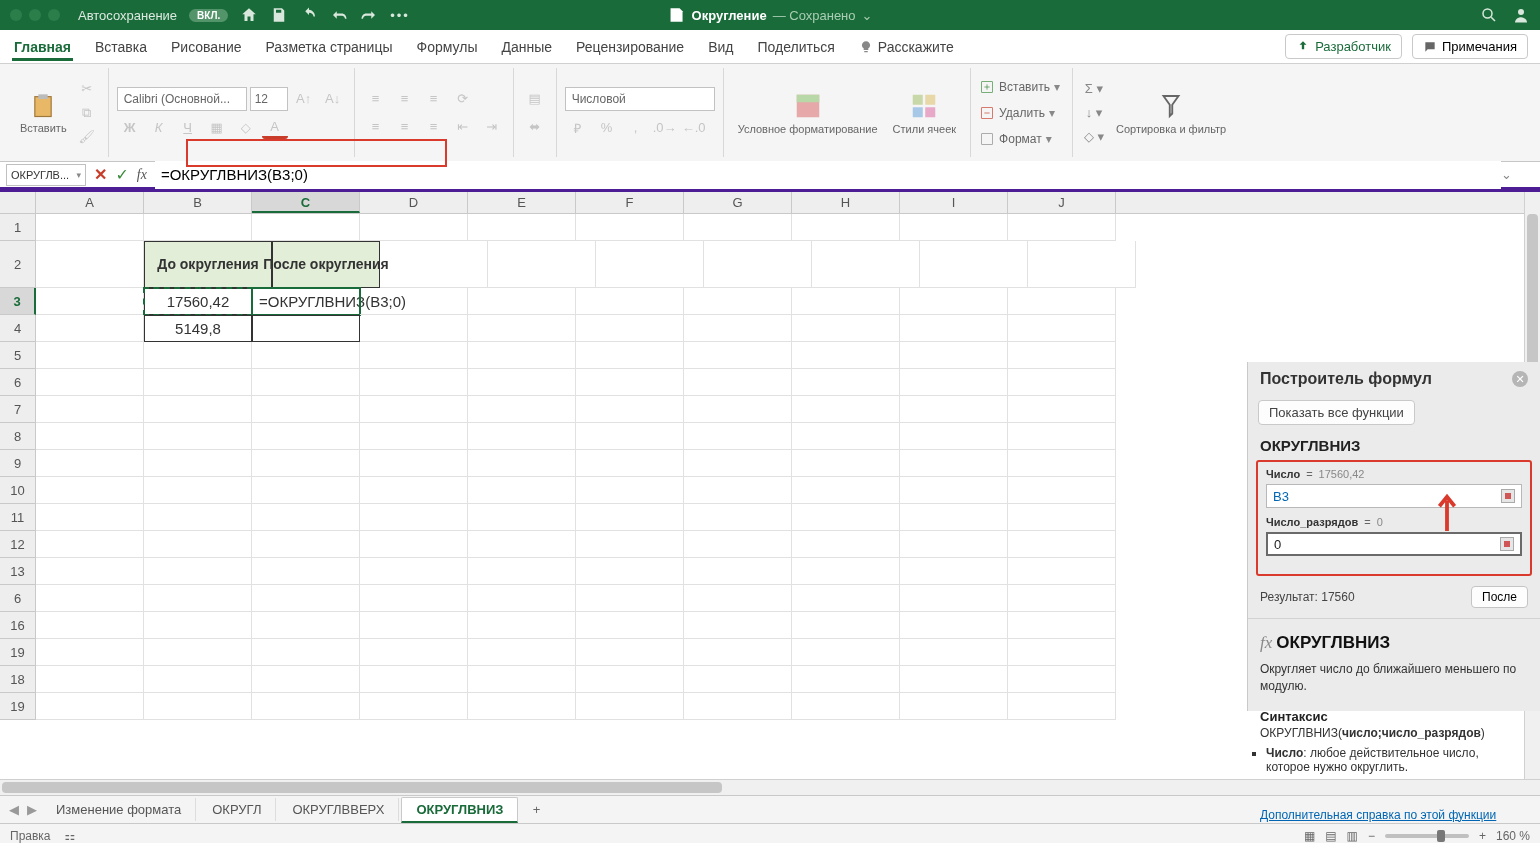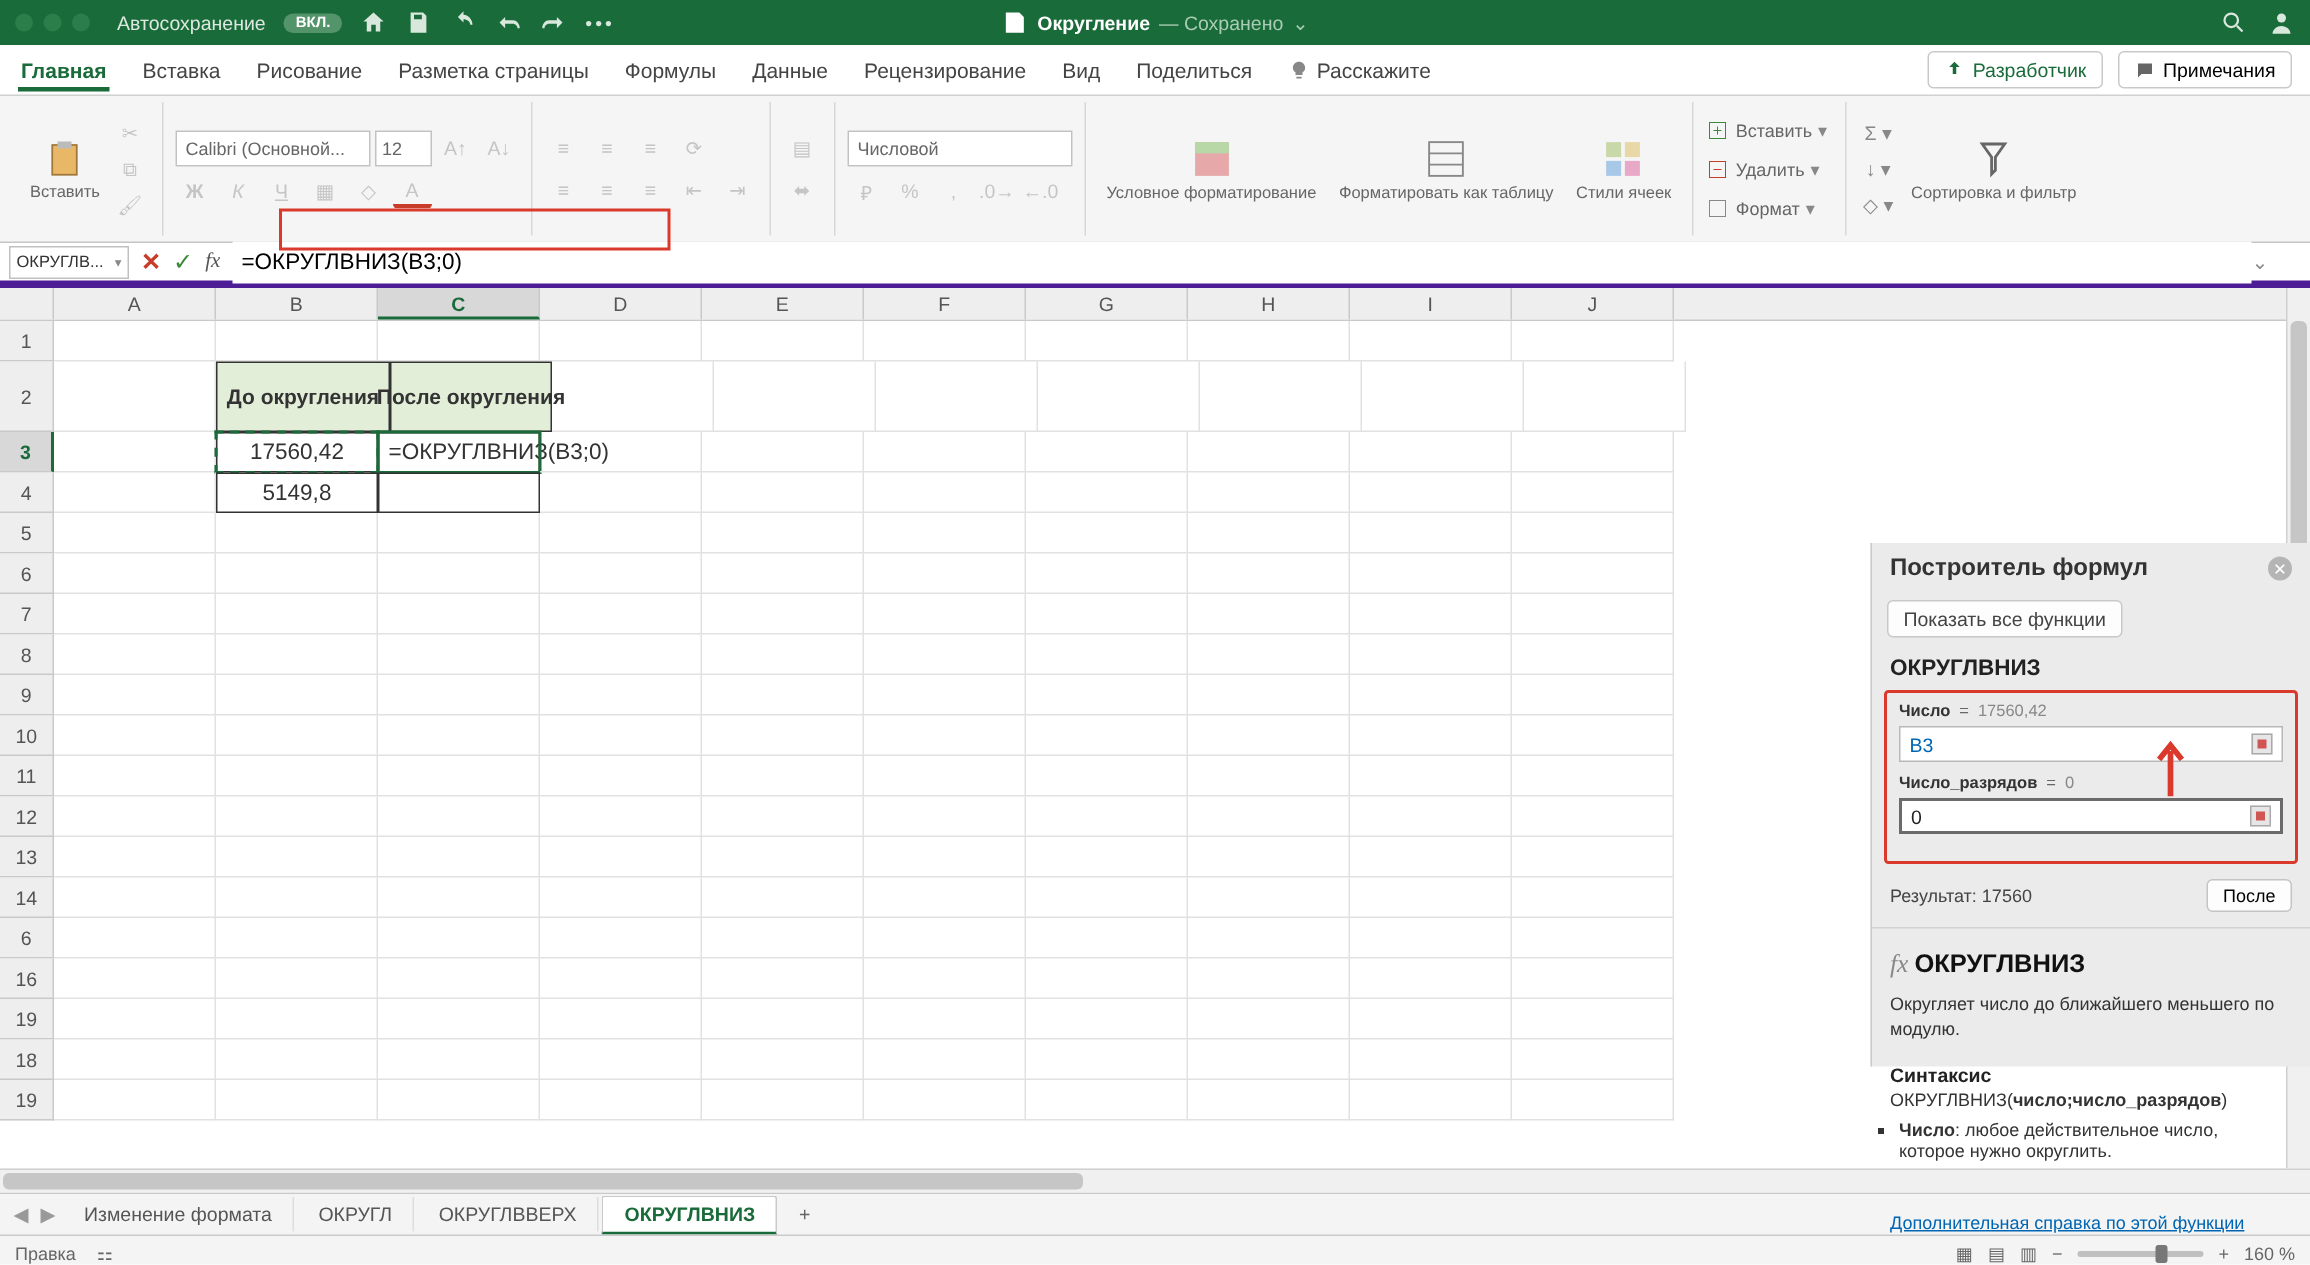--- a/index.html
+++ b/index.html
@@ -293,28 +293,20 @@
     <div class="r-row">
       <div class="big-icon-btn">
         <svg viewBox="0 0 24 24">
             <rect x="3" y="3" width="18" height="18" fill="#e6a8a8"></rect>
             <rect x="3" y="3" width="18" height="6" fill="#b8d8a8"></rect>
           </svg>
         <span class="r-label">Условное форматирование</span>
       </div>
       <div class="big-icon-btn">
         <svg viewBox="0 0 24 24">
-            <rect x="3" y="3" width="18" height="18" fill="none" stroke="#888"></rect>
-            <line x1="3" y1="9" x2="21" y2="9" stroke="#888"></line>
-            <line x1="3" y1="15" x2="21" y2="15" stroke="#888"></line>
-          </svg>
-        <span class="r-label">Форматировать как таблицу</span>
-      </div>
-      <div class="big-icon-btn">
-        <svg viewBox="0 0 24 24">
             <rect x="3" y="3" width="8" height="8" fill="#c9d8a8"></rect>
             <rect x="13" y="3" width="8" height="8" fill="#e8d8a8"></rect>
             <rect x="3" y="13" width="8" height="8" fill="#a8c8e8"></rect>
             <rect x="13" y="13" width="8" height="8" fill="#e8a8c8"></rect>
           </svg>
         <span class="r-label">Стили ячеек</span>
       </div>
     </div>
   </div>
   <div class="rgroup">
@@ -401,21 +393,21 @@
           <div class="cell" style="width: 108px;"></div>
           <div class="cell" style="width: 108px;"></div>
           <div class="cell" style="width: 108px;"></div>
           <div class="cell" style="width: 108px;"></div>
           <div class="cell" style="width: 108px;"></div>
           <div class="cell" style="width: 108px;"></div>
         </div>
         <div class="row tall">
           <div class="rowh">2</div>
           <div class="cell" style="width: 108px;"></div>
-          <div class="cell hdr-cell" style="width: 116px;">До округления</div>
+          <div class="cell hdr-cell" style="width: 128px;">До округления</div>
           <div class="cell hdr-cell" style="width: 108px;">После округления</div>
           <div class="cell" style="width: 108px;"></div>
           <div class="cell" style="width: 108px;"></div>
           <div class="cell" style="width: 108px;"></div>
           <div class="cell" style="width: 108px;"></div>
           <div class="cell" style="width: 108px;"></div>
           <div class="cell" style="width: 108px;"></div>
           <div class="cell" style="width: 108px;"></div>
         </div>
         <div class="row">
@@ -543,33 +535,20 @@
           <div class="cell" style="width: 108px;"></div>
           <div class="cell" style="width: 108px;"></div>
           <div class="cell" style="width: 108px;"></div>
           <div class="cell" style="width: 108px;"></div>
           <div class="cell" style="width: 108px;"></div>
           <div class="cell" style="width: 108px;"></div>
           <div class="cell" style="width: 108px;"></div>
         </div>
         <div class="row">
           <div class="rowh">13</div>
-          <div class="cell" style="width: 108px;"></div>
-          <div class="cell" style="width: 108px;"></div>
-          <div class="cell" style="width: 108px;"></div>
-          <div class="cell" style="width: 108px;"></div>
-          <div class="cell" style="width: 108px;"></div>
-          <div class="cell" style="width: 108px;"></div>
-          <div class="cell" style="width: 108px;"></div>
-          <div class="cell" style="width: 108px;"></div>
-          <div class="cell" style="width: 108px;"></div>
-          <div class="cell" style="width: 108px;"></div>
-        </div>
-        <div class="row">
-          <div class="rowh">14</div>
           <div class="cell" style="width: 108px;"></div>
           <div class="cell" style="width: 108px;"></div>
           <div class="cell" style="width: 108px;"></div>
           <div class="cell" style="width: 108px;"></div>
           <div class="cell" style="width: 108px;"></div>
           <div class="cell" style="width: 108px;"></div>
           <div class="cell" style="width: 108px;"></div>
           <div class="cell" style="width: 108px;"></div>
           <div class="cell" style="width: 108px;"></div>
           <div class="cell" style="width: 108px;"></div>

